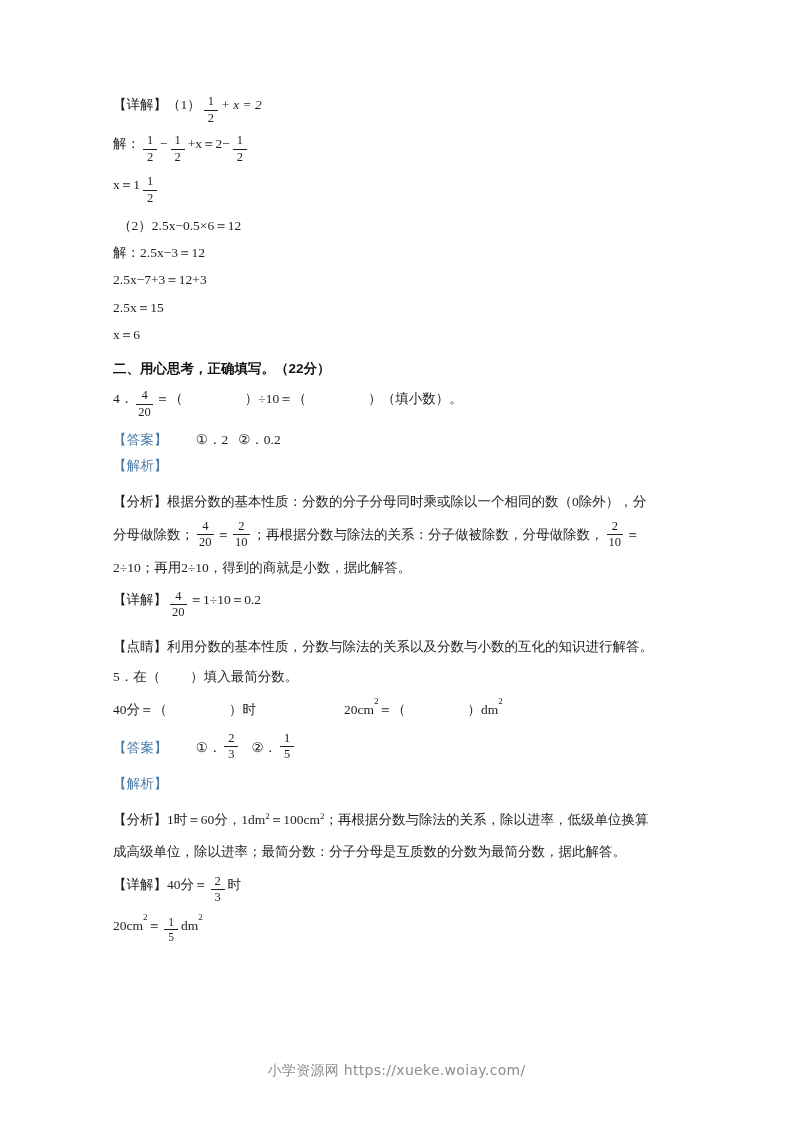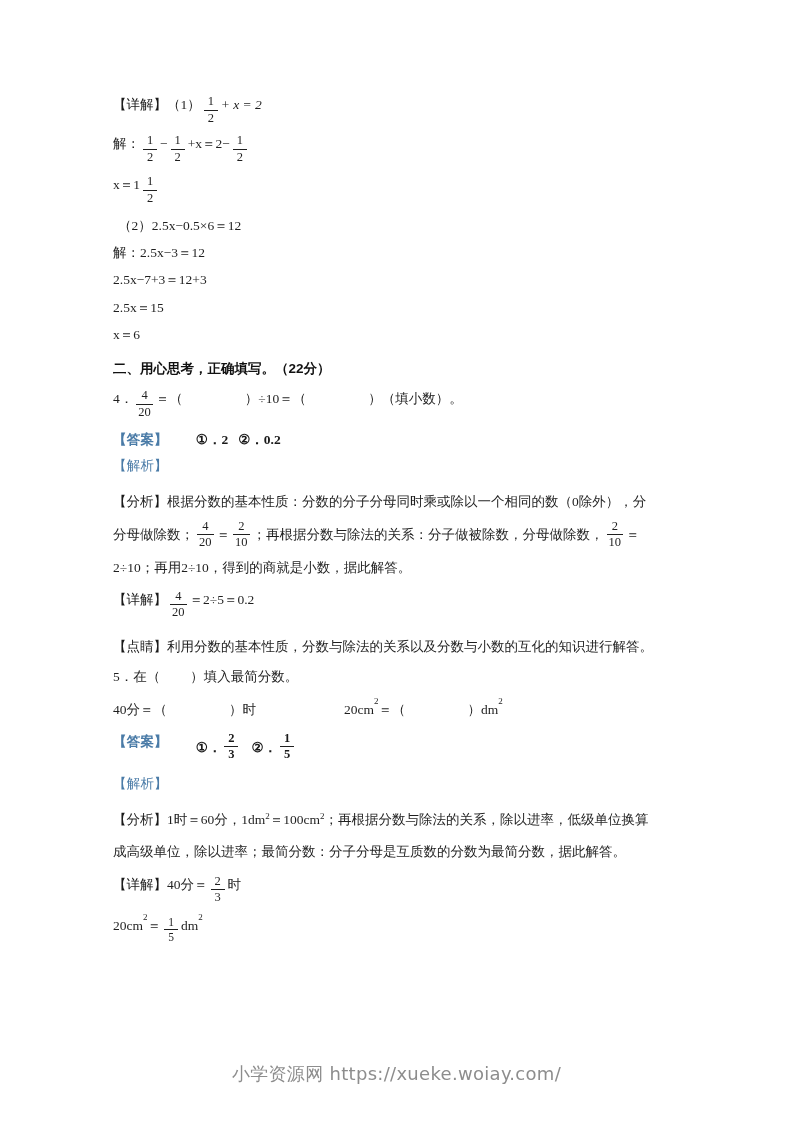--- a/index.html
+++ b/index.html
@@ -102,38 +102,38 @@
     line-height: 0;
   }
   .gap-sm { display: inline-block; width: 10px; }
   .gap-md { display: inline-block; width: 28px; }
   .gap-lg { display: inline-block; width: 62px; }
   .gap-xl { display: inline-block; width: 88px; }
   .blank-s { display: inline-block; width: 30px; }
 
   .ans-row {
     display: flex;
+    align-items: center;
     margin: 0 0 8px 0;
     font-size: 13.5px;
-    font-weight: bold;
   }
   .ans-item {
     display: inline-flex;
     align-items: center;
   }
 
   
   .watermark {
     position: absolute;
     left: 0;
     top: 1062px;
     width: 793px;
     text-align: center;
     font-family: "DejaVu Sans", "Liberation Sans", sans-serif;
-    font-size: 18px;
+    font-size: 14px;
     color: #8d8d8d;
     letter-spacing: 0.3px;
   }
   .wm-inner { display: inline-block; }
 </style>
 </head>
 <body>
 
 <div class="page">
   <div class="content">
@@ -254,21 +254,21 @@
       <span>2÷10；再用2÷10，得到的商就是小数，据此解答。</span>
     </div>
 
     <div class="line tall">
       <span class="label-black">【详解】</span>
       <span class="frac">
         <span class="num">4</span>
         <span class="bar"></span>
         <span class="den">20</span>
       </span>
-      <span>＝2÷5＝0.2</span>
+      <span>＝1÷10＝0.2</span>
     </div>
 
     <div class="para" style="margin-bottom:6px;">
       <span class="label-black">【点睛】</span><span>利用分数的基本性质，分数与除法的关系以及分数与小数的互化的知识进行解答。</span>
     </div>
 
     <div class="line tall" style="margin-top:6px;">
       <span>5．</span>
       <span>在（</span>
       <span class="blank-s"></span>

